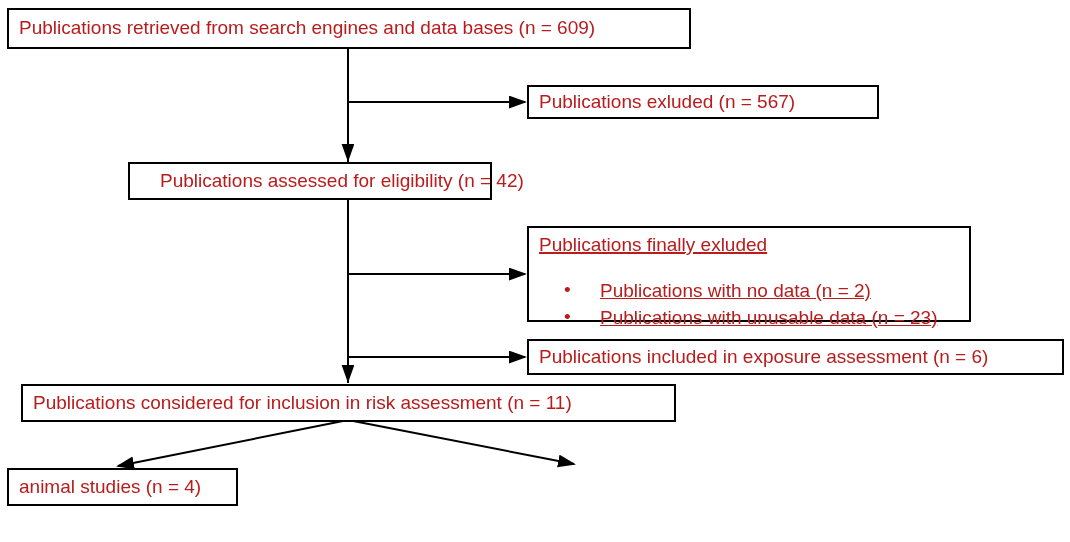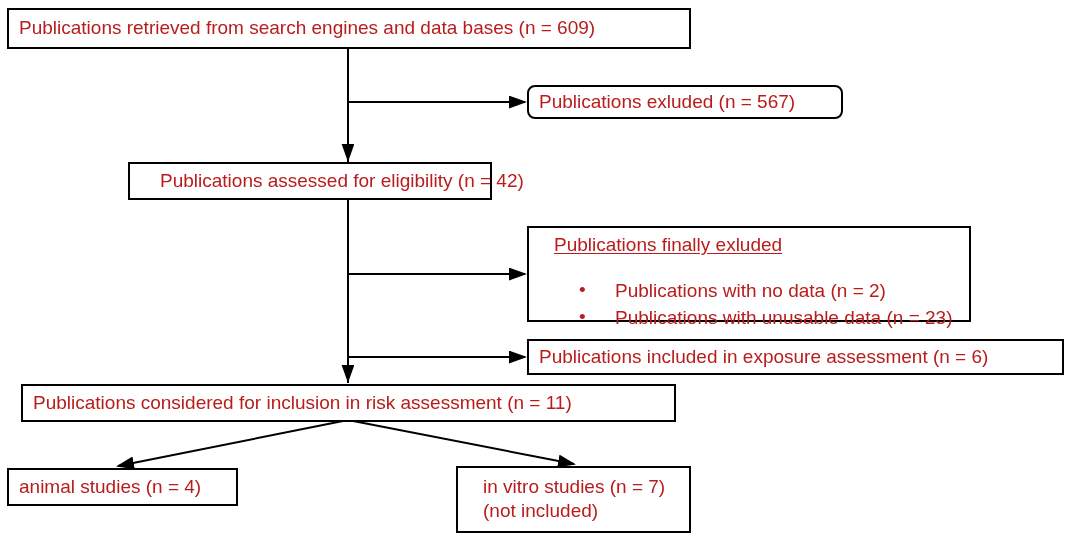--- a/index.html
+++ b/index.html
@@ -33,22 +33,23 @@
     justify-content: center;
     color: #b91c1c;
     font-size: 19px;
     line-height: 1.28;
     white-space: nowrap;
   }
   .box.single {
     padding: 0 10px;
   }
   .box.multi {
-    padding: 5px 10px 6px 25px;
+    padding: 5px 10px 6px 10px;
     justify-content: flex-start;
+    text-decoration: underline;
   }
   .box-title-underline {
     text-decoration: underline;
     text-underline-offset: 2px;
     margin-bottom: 3px;
   }
   ul.bullets {
     list-style: none;
     margin: 17px;
     padding: 0;
@@ -93,21 +94,21 @@
     <line x1="348" y1="357" x2="525" y2="357" stroke="#000000" stroke-width="2" marker-end="url(#arrowhead)"></line>
 
     <line x1="348" y1="420" x2="118" y2="466" stroke="#000000" stroke-width="2" marker-end="url(#arrowhead)"></line>
     <line x1="348" y1="420" x2="574" y2="464" stroke="#000000" stroke-width="2" marker-end="url(#arrowhead)"></line>
   </svg>
 
   <div class="box single" style="left:7px; top:8px; width:684px; height:41px;">
     <span>Publications retrieved from search engines and data bases (n = 609)</span>
   </div>
 
-  <div class="box single" style="left:527px; top:85px; width:316px; height:34px;border-radius:8px;">
+  <div class="box single" style="left:527px; top:85px; width:352px; height:34px;">
     <span>Publications exluded (n = 567)</span>
   </div>
 
   <div class="box single" style="left:128px; top:162px; width:364px; height:38px;padding-left:30px;">
     <span>Publications assessed for eligibility (n = 42)</span>
   </div>
 
   <div class="box multi" style="left:527px; top:226px; width:444px; height:96px;">
     <span class="box-title-underline">Publications finally exluded</span>
     <ul class="bullets">
@@ -121,18 +122,14 @@
   </div>
 
   <div class="box single" style="left:21px; top:384px; width:655px; height:38px;">
     <span>Publications considered for inclusion in risk assessment (n = 11)</span>
   </div>
 
   <div class="box single" style="left:7px; top:468px; width:231px; height:38px;">
     <span>animal studies (n = 4)</span>
   </div>
 
-  <div class="box multi" style="left:456px; top:466px; width:235px; height:67px; justify-content:center;">
-    <span class="line2">in vitro studies (n = 7)</span>
-    <span class="line2">(not included)</span>
-  </div>
 
 </div>
 
 </body></html>

